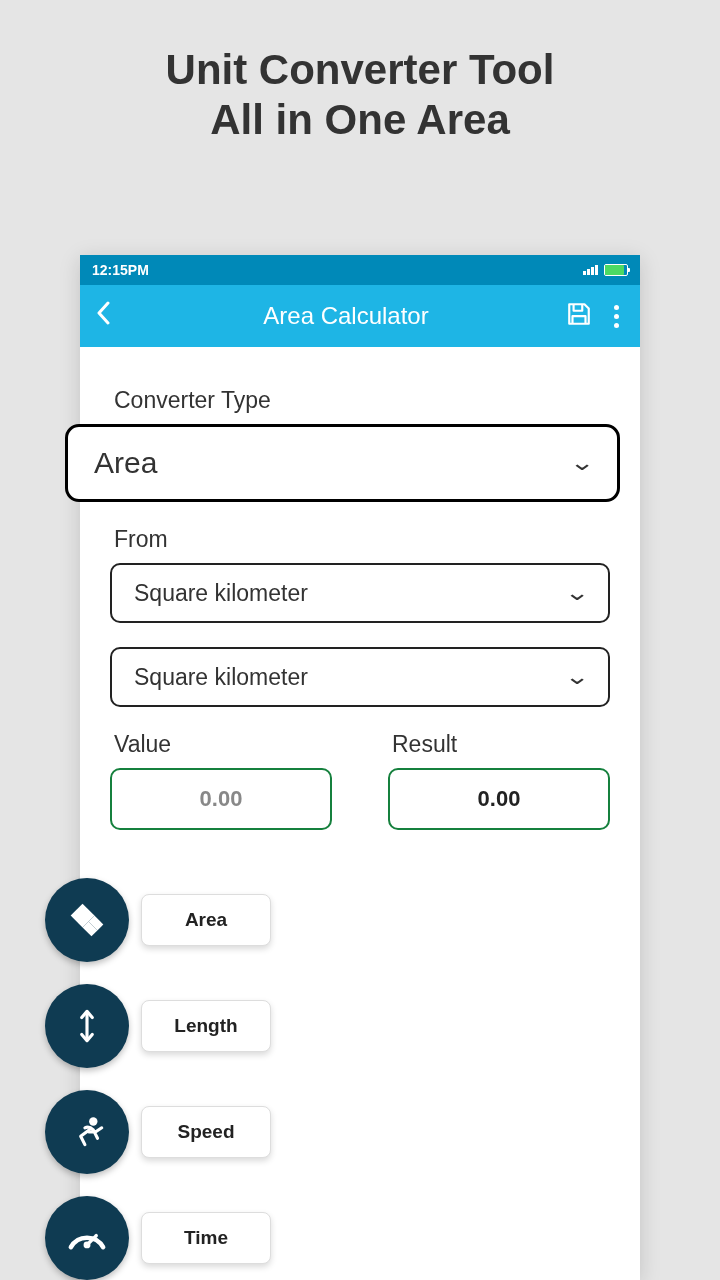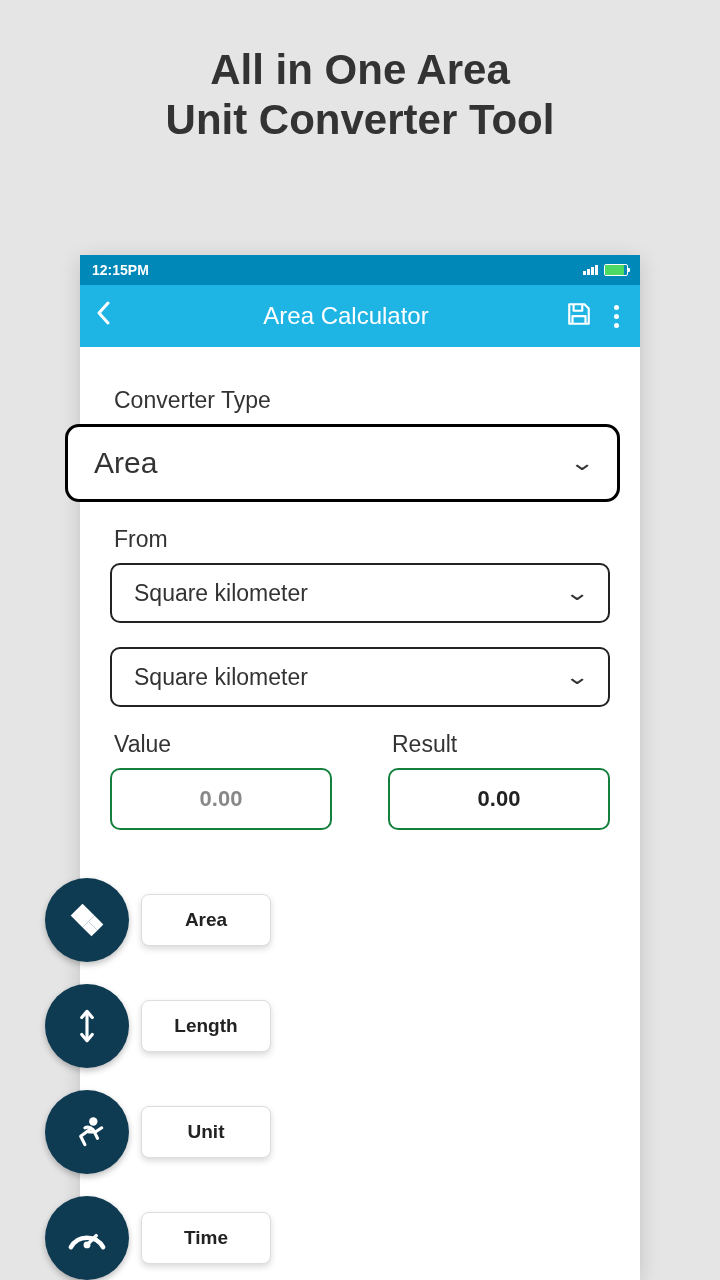--- a/index.html
+++ b/index.html
@@ -146,22 +146,22 @@
     font-size: 19px;
     font-weight: 700;
     color: #222;
     box-shadow: 0 3px 6px rgba(0,0,0,0.15);
   }
 </style>
 </head>
 <body>
 
 <div class="promo-title">
+  <div>Unit Converter Tool</div>
   <div>All in One Area</div>
-  <div>Unit Converter Tool</div>
 </div>
 
 <div class="phone">
   <div class="status-bar">
     <span>12:15PM</span>
     <div class="status-right">
       <div class="signal-icon">
         <div class="signal-bar" style="height:4px"></div>
         <div class="signal-bar" style="height:6px"></div>
         <div class="signal-bar" style="height:8px"></div>
@@ -255,21 +255,21 @@
     </div>
     <div class="callout-label">Length</div>
   </div>
   <div class="callout">
     <div class="circle-icon">
       <svg width="42" height="42" viewBox="0 0 40 40">
           <circle cx="26" cy="10" r="4" fill="#fff"></circle>
           <path d="M18 16 Q22 14 26 18 L30 26 M22 18 L14 24 L18 32 M22 20 L28 20 L34 16" stroke="#fff" stroke-width="3" fill="none" stroke-linecap="round" stroke-linejoin="round"></path>
         </svg>
     </div>
-    <div class="callout-label">Unit</div>
+    <div class="callout-label">Speed</div>
   </div>
   <div class="callout">
     <div class="circle-icon">
       <svg width="46" height="46" viewBox="0 0 40 40">
           <path d="M6 28 A16 16 0 0 1 34 28" stroke="#fff" stroke-width="4" fill="none" stroke-linecap="round"></path>
           <circle cx="20" cy="26" r="3" fill="#fff"></circle>
           <line x1="20" y1="26" x2="28" y2="18" stroke="#fff" stroke-width="3" stroke-linecap="round"></line>
         </svg>
     </div>
     <div class="callout-label">Time</div>

